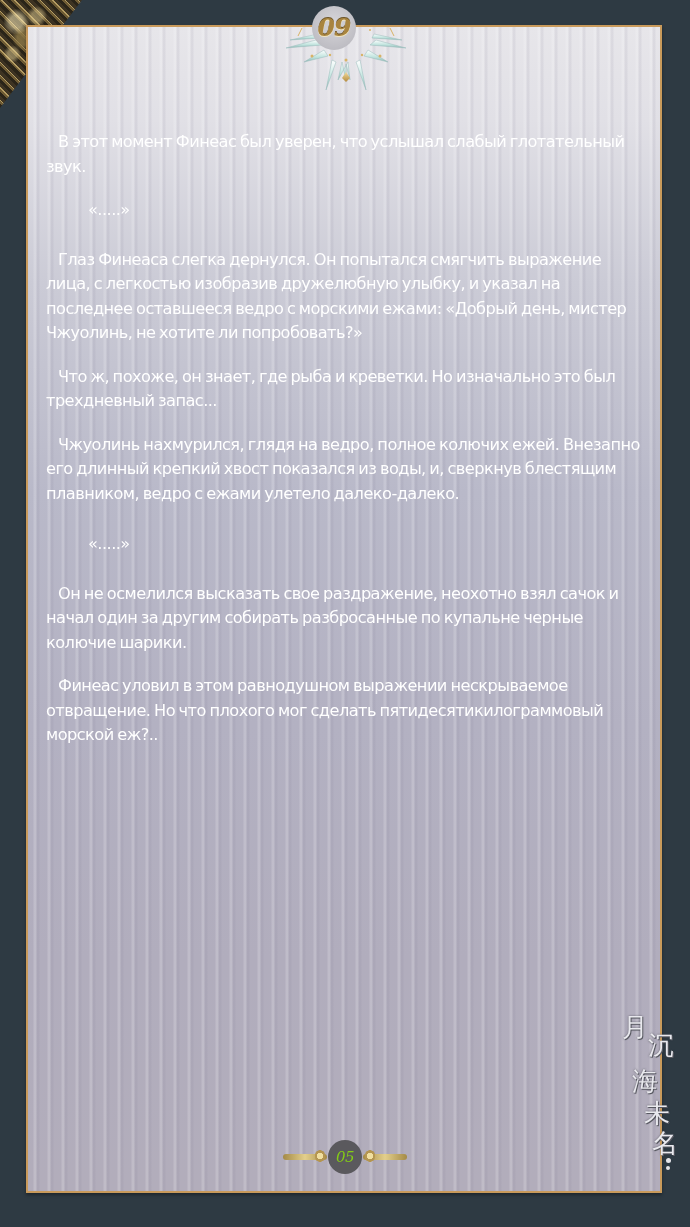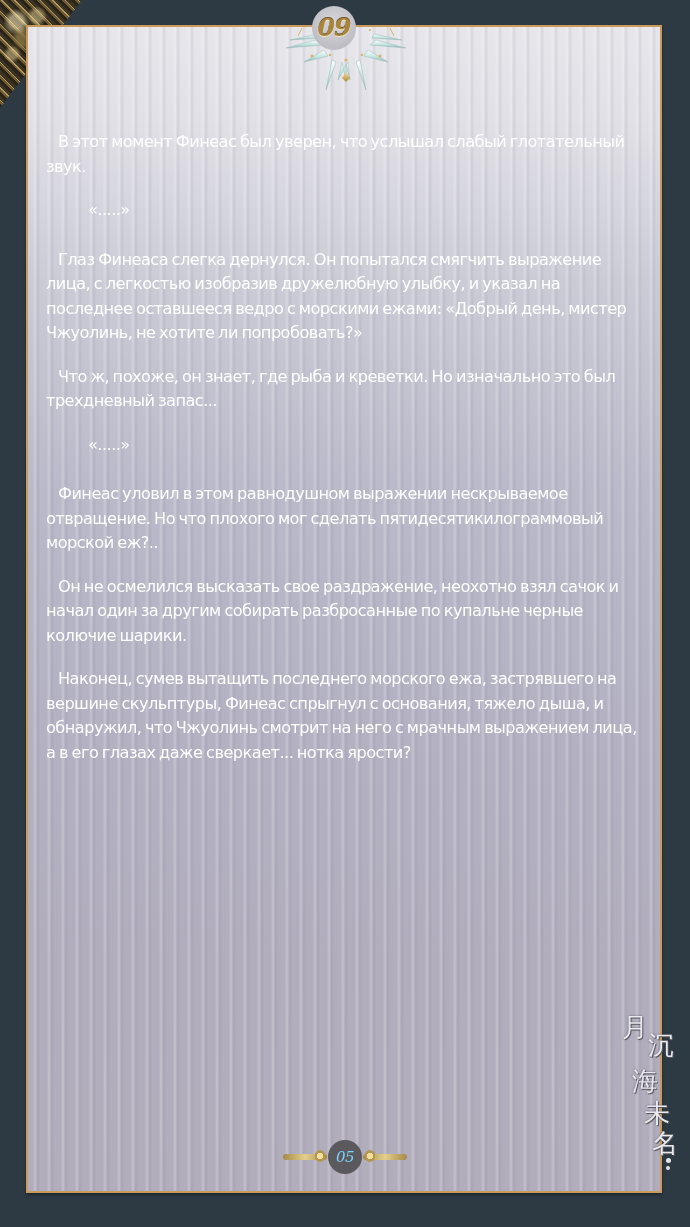--- a/index.html
+++ b/index.html
@@ -147,21 +147,21 @@
     .footer-flourish.left::after { right: 2px; }
     .footer-flourish.right::after { left: 2px; }
     .page-number {
       position: absolute;
       left: 45px;
       top: 2px;
       width: 34px;
       height: 34px;
       border-radius: 50%;
       background: #5a595d;
-      color: #7dd3fc;
+      color: #84cc16;
       font-family: "DejaVu Serif", serif;
       font-style: italic;
       font-size: 15px;
       line-height: 34px;
       text-align: center;
       letter-spacing: -0.5px;
     }
   </style>
 </head>
 <body>
@@ -204,24 +204,24 @@
     <path d="M118,36 L114,28" stroke="#d8b366" stroke-width="1"></path>
   </svg>
   <div class="chapter-number">09</div>
 </div>
 
 <div class="content">
   <p class="para">В этот момент Финеас был уверен, что услышал слабый глотательный звук.</p>
   <p class="ellipsis-line small-gap">«.....»</p>
   <p class="para">Глаз Финеаса слегка дернулся. Он попытался смягчить выражение лица, с легкостью изобразив дружелюбную улыбку, и указал на последнее оставшееся ведро с морскими ежами: «Добрый день, мистер Чжуолинь, не хотите ли попробовать?»</p>
   <p class="para">Что ж, похоже, он знает, где рыба и креветки. Но изначально это был трехдневный запас...</p>
+  <p class="para" style="margin-bottom:26px;">Чжуолинь нахмурился, глядя на ведро, полное колючих ежей. Внезапно его длинный крепкий хвост показался из воды, и, сверкнув блестящим плавником, ведро с ежами улетело далеко-далеко.</p>
   <p class="ellipsis-line small-gap">«.....»</p>
+  <p class="para">Он не осмелился высказать свое раздражение, неохотно взял сачок и начал один за другим собирать разбросанные по купальне черные колючие шарики.</p>
   <p class="para">Финеас уловил в этом равнодушном выражении нескрываемое отвращение. Но что плохого мог сделать пятидесятикилограммовый морской еж?..</p>
-  <p class="para">Он не осмелился высказать свое раздражение, неохотно взял сачок и начал один за другим собирать разбросанные по купальне черные колючие шарики.</p>
-  <p class="para">Наконец, сумев вытащить последнего морского ежа, застрявшего на вершине скульптуры, Финеас спрыгнул с основания, тяжело дыша, и обнаружил, что Чжуолинь смотрит на него с мрачным выражением лица, а в его глазах даже сверкает... нотка ярости?</p>
 </div>
 
 <div class="side-watermark">
   <span class="wm-char" style="left:2px;top:14px;">月</span>
   <span class="wm-char" style="left:28px;top:32px;">沉</span>
   <span class="wm-char" style="left:12px;top:68px;">海</span>
   <span class="wm-char" style="left:24px;top:100px;">未</span>
   <span class="wm-char" style="left:32px;top:130px;">名</span>
   <span class="wm-dot" style="left:46px;top:158px;"></span>
   <span class="wm-dot" style="left:46px;top:166px;width:4px;height:4px;"></span>

